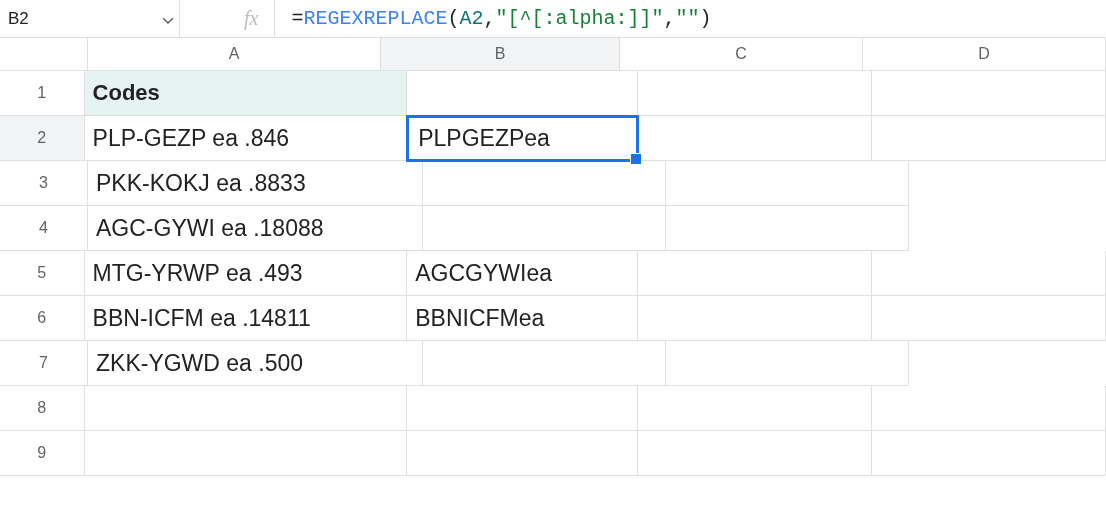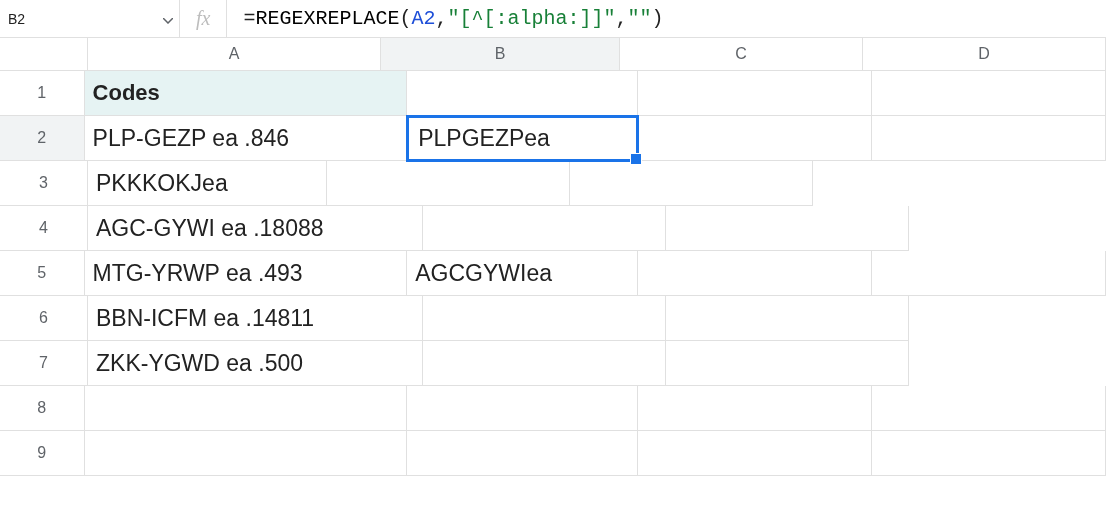--- a/index.html
+++ b/index.html
@@ -21,21 +21,21 @@
       height: 38px;
       border-bottom: 1px solid #e0e0e0;
       background: #ffffff;
     }
     .name-box {
       width: 90px;
       height: 100%;
       display: flex;
       align-items: center;
       padding-left: 8px;
-      font-size: 14px;
+      font-size: 17px;
       color: #222;
       font-family: Arial, sans-serif;
     }
     .name-box-dropdown {
       display: flex;
       align-items: center;
       justify-content: flex-end;
       padding-right: 6px;
       width: 90px;
       height: 100%;
@@ -50,33 +50,34 @@
       align-items: center;
       padding: 0 16px;
       height: 100%;
       border-right: 1px solid #e0e0e0;
     }
     .fx-label {
       font-style: italic;
       font-size: 20px;
       color: #bdbdbd;
       font-family: 'Times New Roman', serif;
+      margin-left: 48px;
     }
     .formula-input {
       flex: 1;
       height: 100%;
       display: flex;
       align-items: center;
       padding-left: 16px;
       font-family: 'Consolas', 'Courier New', monospace;
       font-size: 20px;
       color: #222;
     }
-    .formula-input .fn { color: #000000; }
-    .formula-input .ref { color: #1d4ed8; }
+    .formula-input .fn { color: #3b82f6; }
+    .formula-input .ref { color: #0f766e; }
     .formula-input .str { color: #188038; }
     .formula-input .punct { color: #222; }
     
     .sheet {
       display: flex;
       flex-direction: column;
     }
     .col-headers {
       display: flex;
       height: 33px;
@@ -207,21 +208,21 @@
   <div class="row">
     <div class="row-header active">2</div>
     <div class="cell col-A">PLP-GEZP ea .846</div>
     <div class="cell col-B selected">PLPGEZPea</div>
     <div class="cell col-C"></div>
     <div class="cell col-D"></div>
   </div>
 
   <div class="row">
     <div class="row-header">3</div>
-    <div class="cell col-B">PKKKOKJea</div>
+    <div class="cell col-A">PKK-KOKJ ea .8833</div>
     <div class="cell col-C"></div>
     <div class="cell col-D"></div>
   </div>
 
   <div class="row">
     <div class="row-header">4</div>
     <div class="cell col-A">AGC-GYWI ea .18088</div>
     <div class="cell col-C"></div>
     <div class="cell col-D"></div>
   </div>
@@ -230,20 +231,21 @@
     <div class="row-header">5</div>
     <div class="cell col-A">MTG-YRWP ea .493</div>
     <div class="cell col-B">AGCGYWIea</div>
     <div class="cell col-C"></div>
     <div class="cell col-D"></div>
   </div>
 
   <div class="row">
     <div class="row-header">6</div>
     <div class="cell col-A">BBN-ICFM ea .14811</div>
+    <div class="cell col-B">BBNICFMea</div>
     <div class="cell col-C"></div>
     <div class="cell col-D"></div>
   </div>
 
   <div class="row">
     <div class="row-header">7</div>
     <div class="cell col-A">ZKK-YGWD ea .500</div>
     <div class="cell col-C"></div>
     <div class="cell col-D"></div>
   </div>

